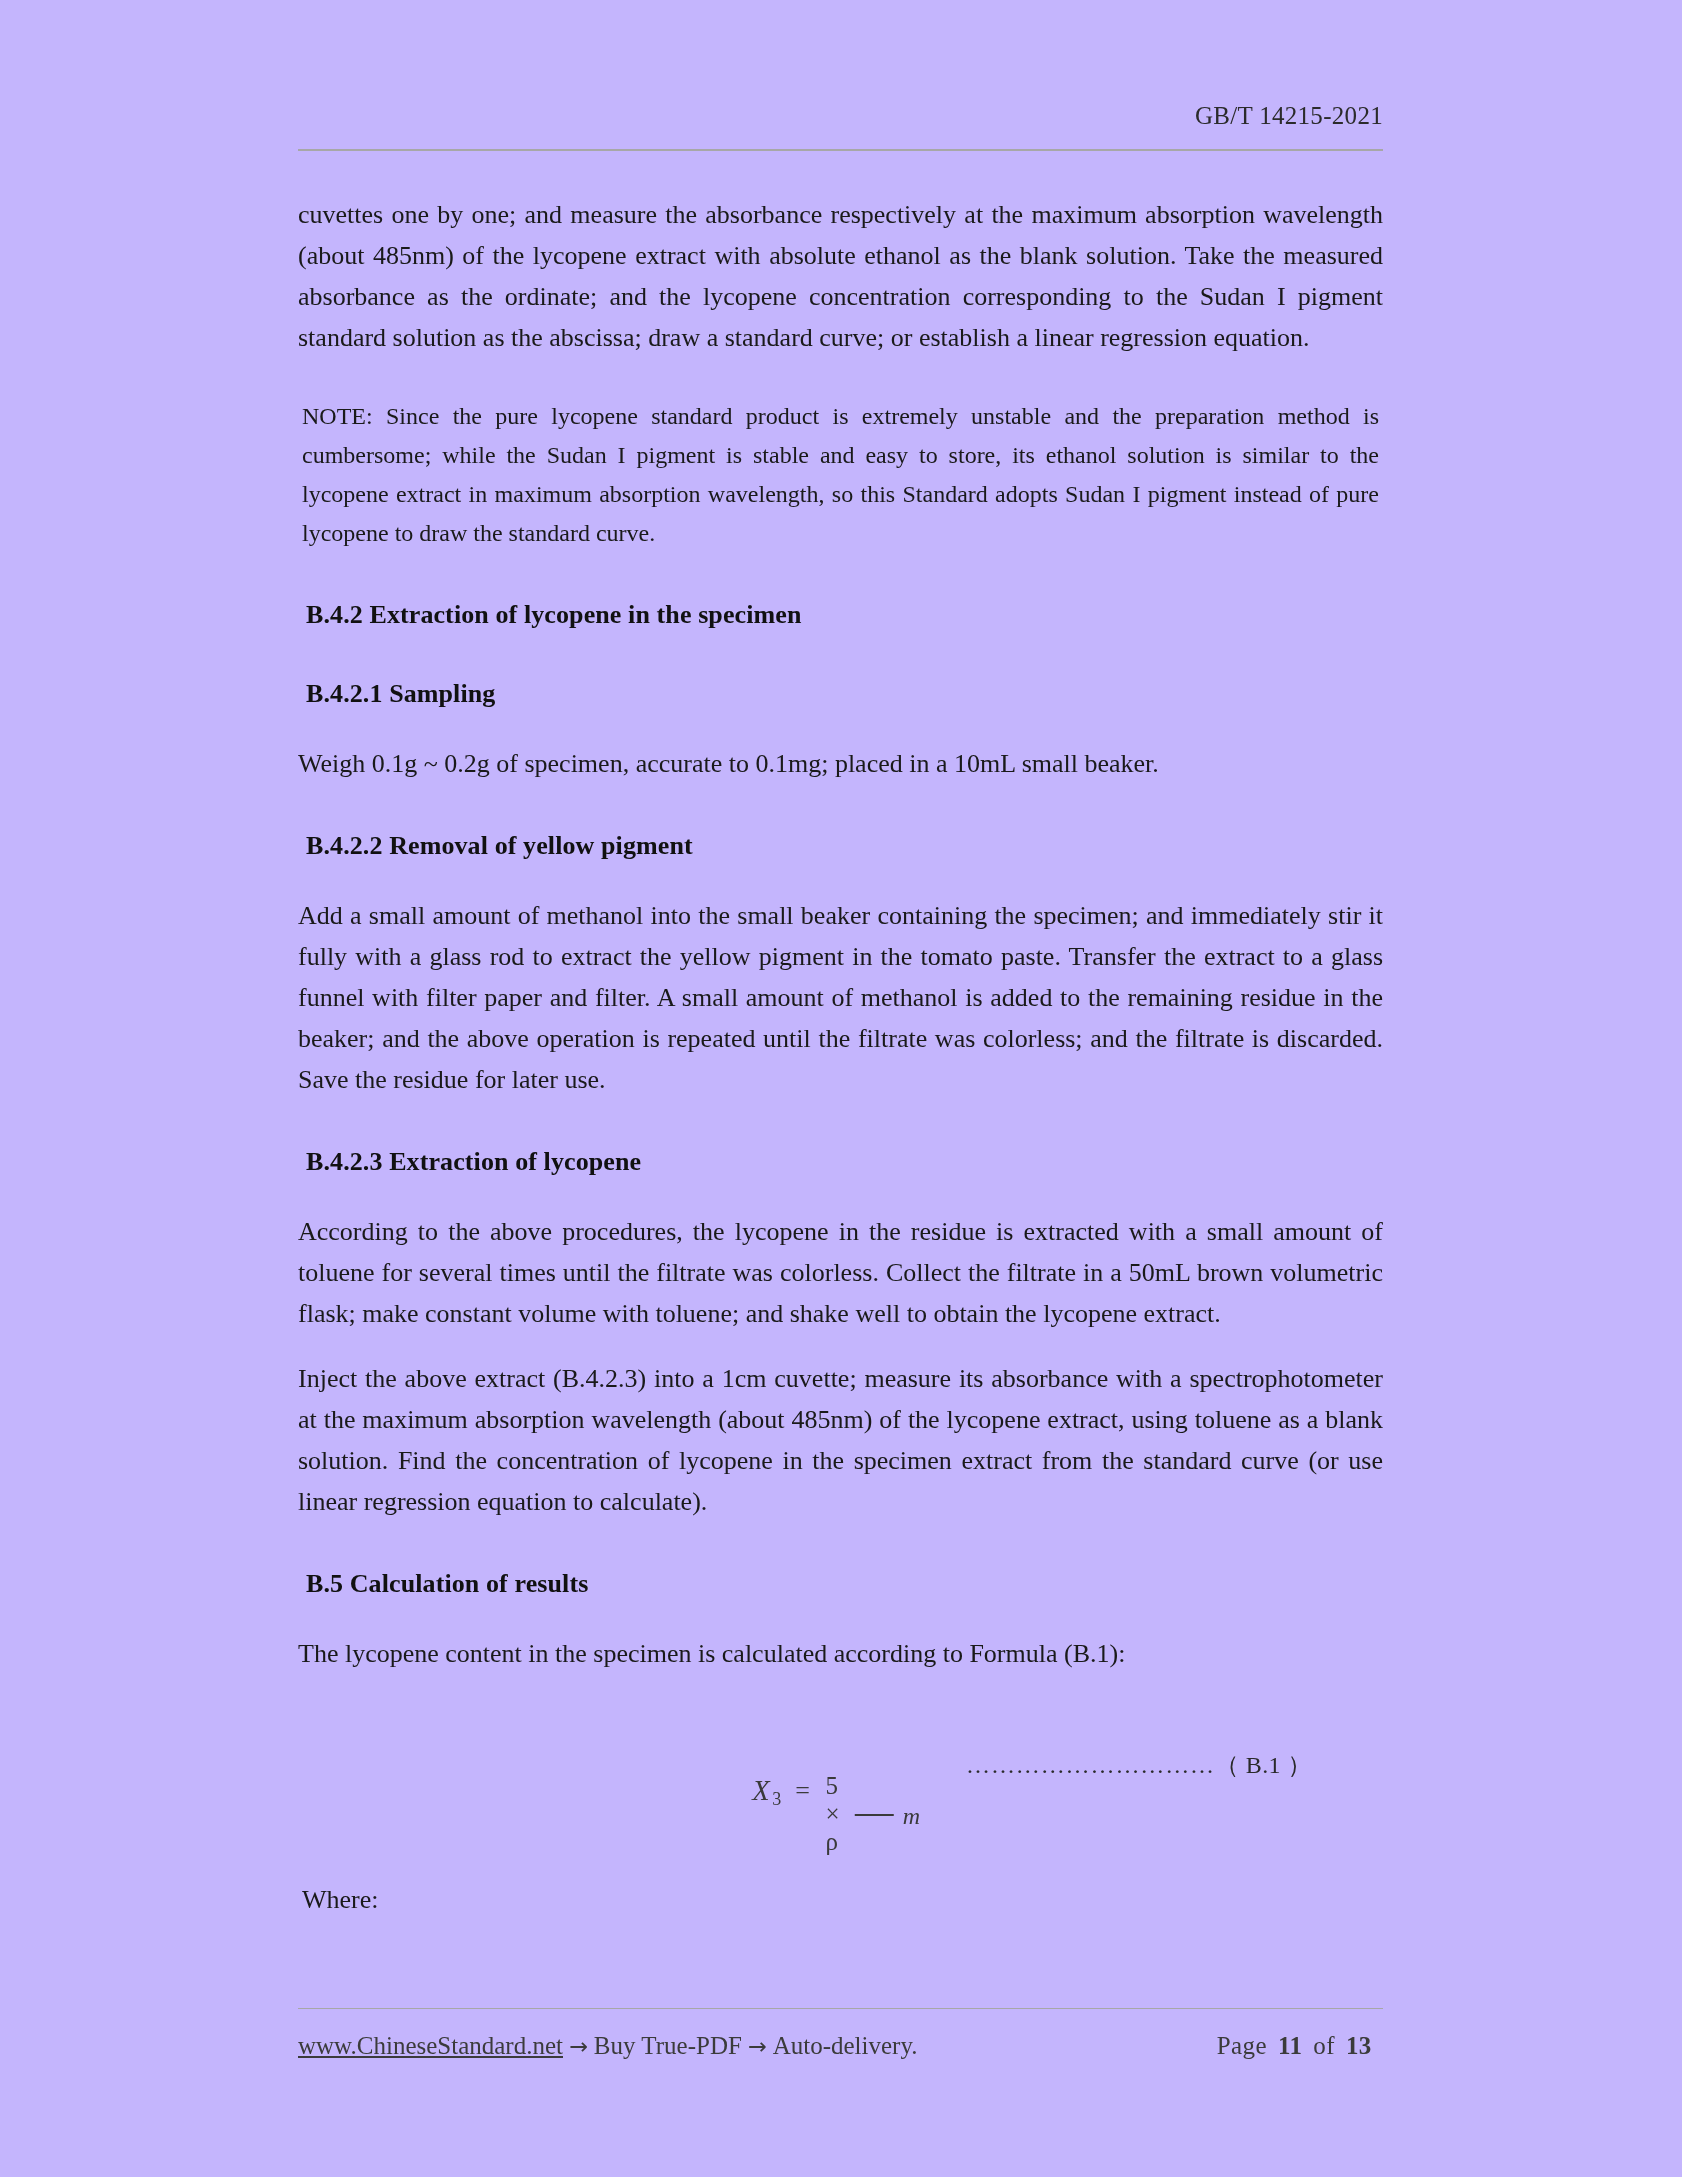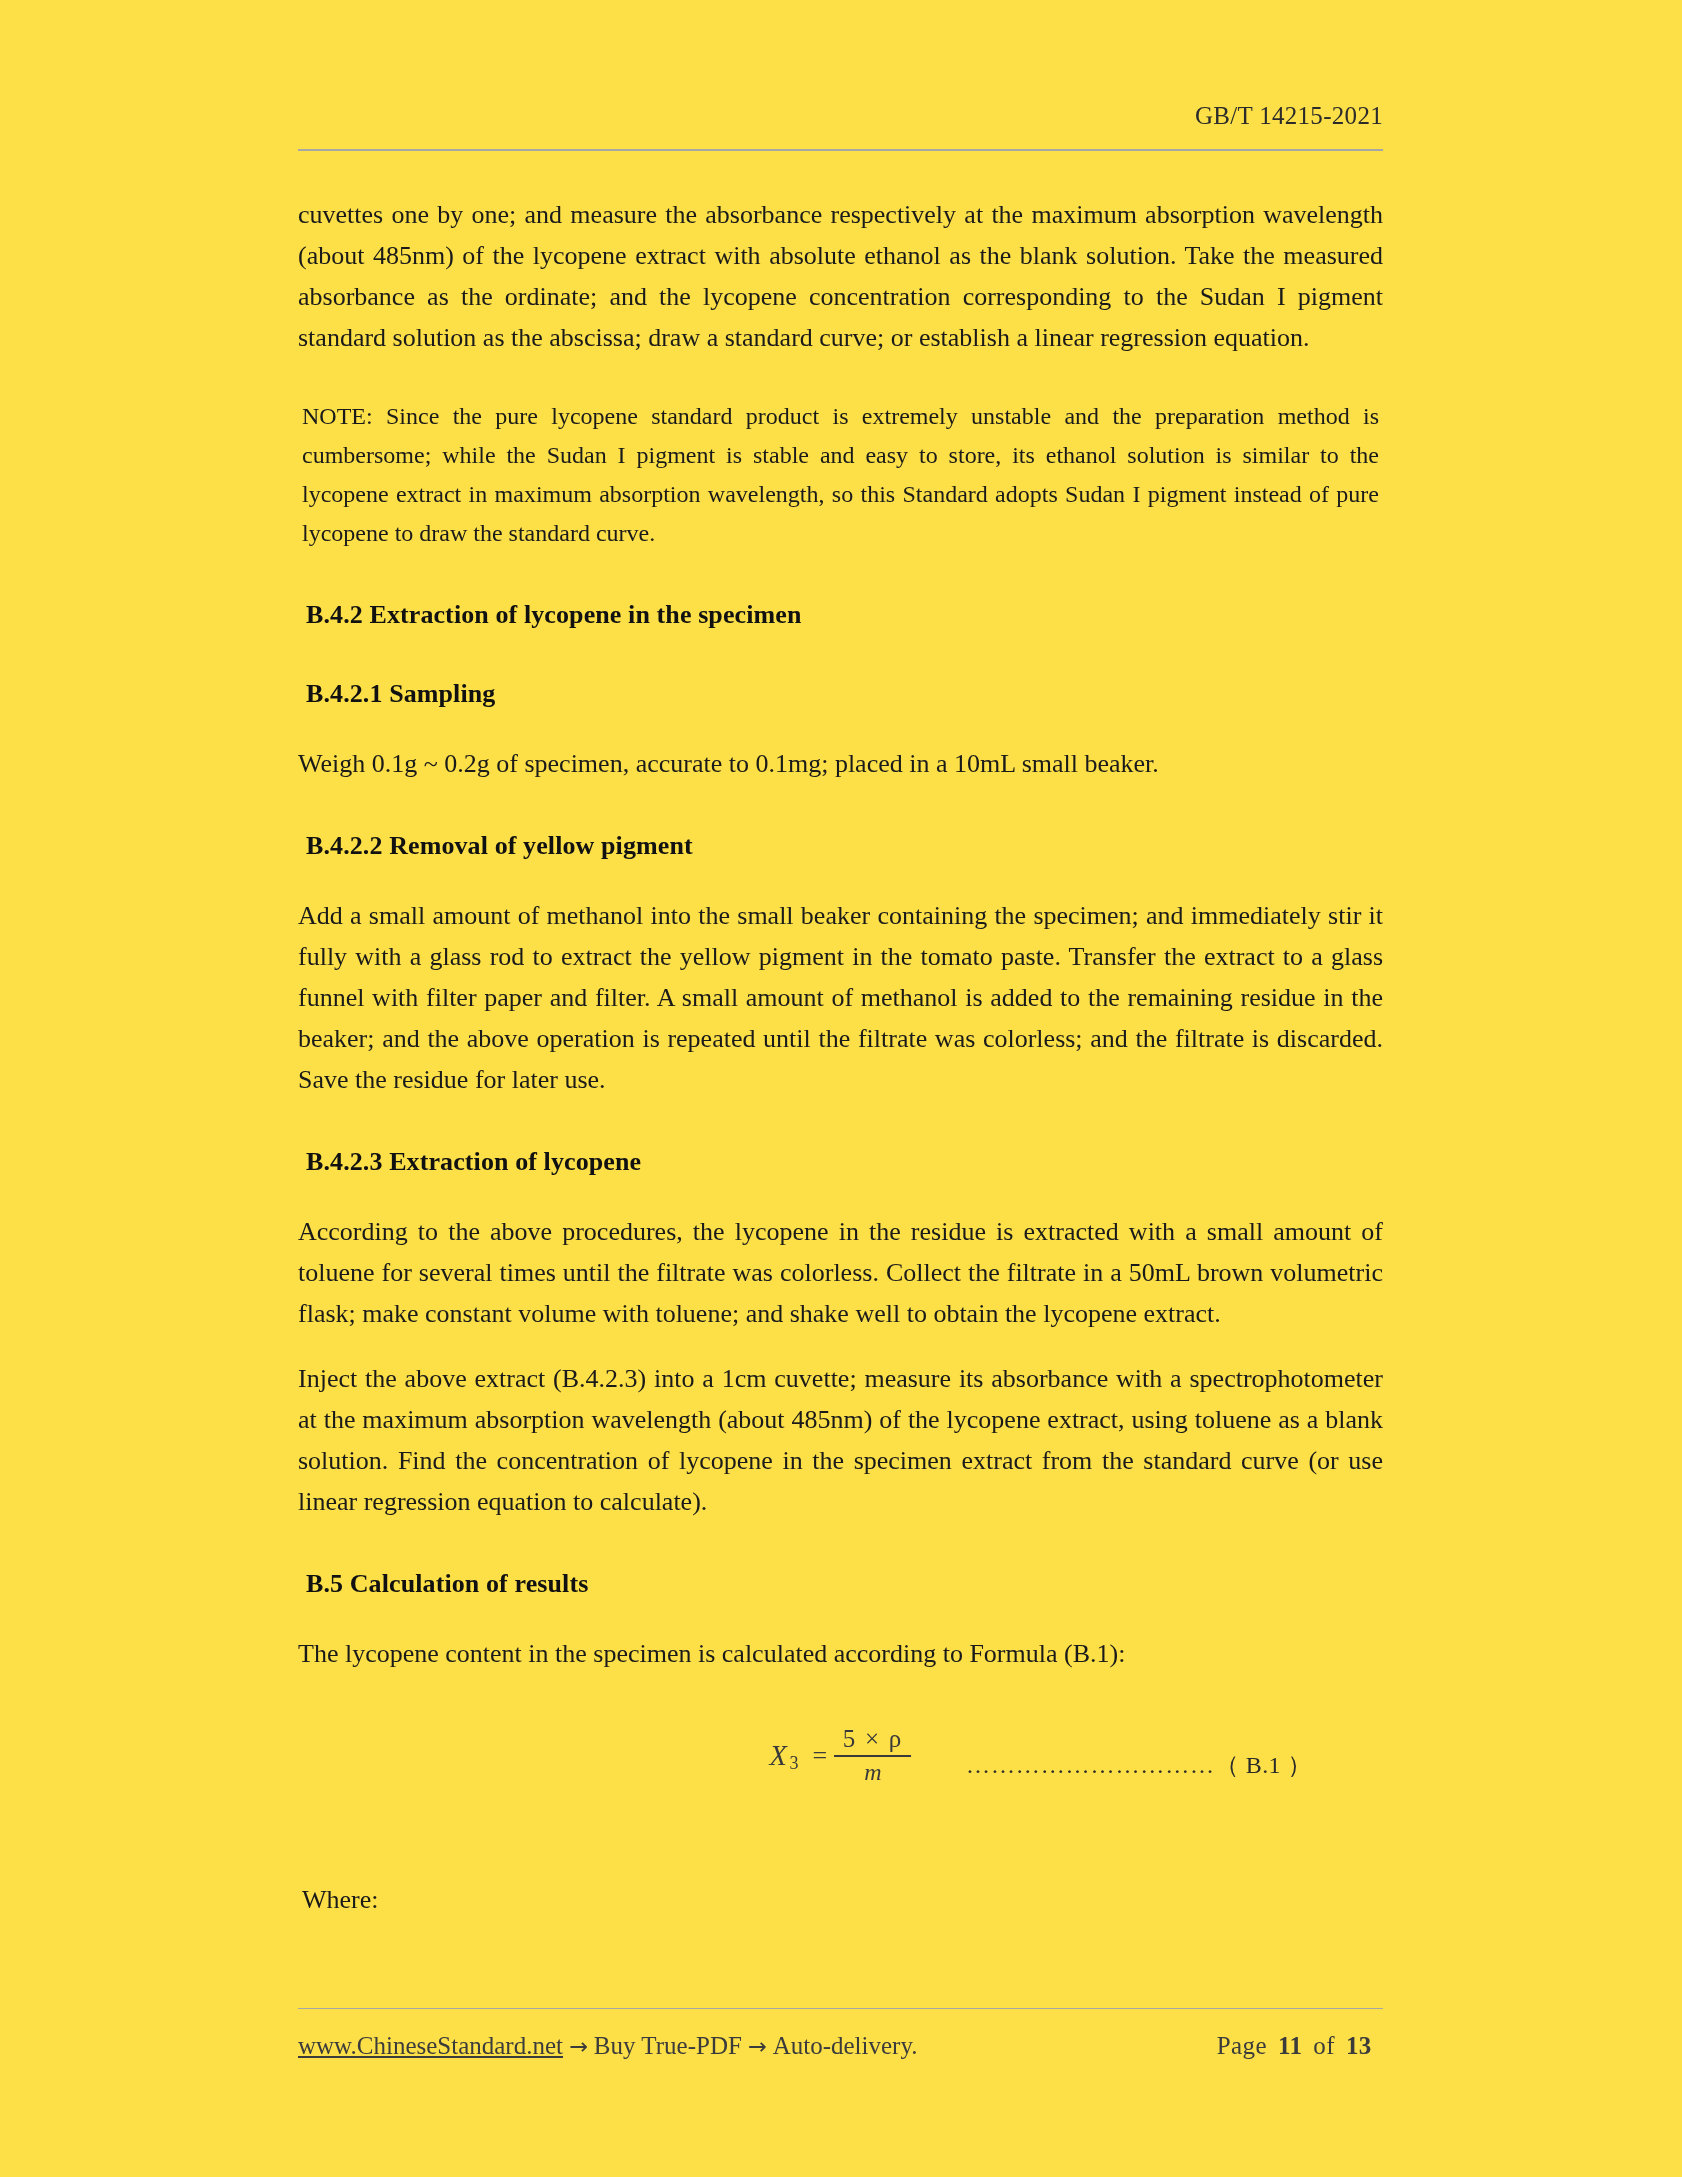--- a/index.html
+++ b/index.html
@@ -5,21 +5,21 @@
   html, body {
     margin: 0;
     padding: 0;
     background: #ffffff;
   }
   .page {
     position: relative;
     width: 1683px;
     height: 2177px;
     margin: 0 auto;
-    background: #fde047;
+    background: #c4b5fd;
     font-family: "Liberation Serif", "DejaVu Serif", serif;
     color: #1a1a1a;
     box-sizing: border-box;
   }
   .content {
     position: absolute;
     left: 298px;
     top: 0;
     width: 1085px;
   }
@@ -100,23 +100,24 @@
     top: 7.8px;
     padding-left: 2.6px;
     padding-right: 7px;
   }
   .f-eq {
     padding: 0 7px;
     font-size: 26px;
   }
   .frac {
     display: inline-flex;
-    flex-direction: column;
+    flex-direction: row;
     align-items: center;
     vertical-align: middle;
+    margin-top: 47px;
   }
   .frac-num {
     padding: 0 8.6px 2.6px 8.6px;
     font-size: 25px;
     letter-spacing: 1.7px;
   }
   .frac-bar {
     width: 100%;
     height: 1.7px;
     background: #3a3a3a;

